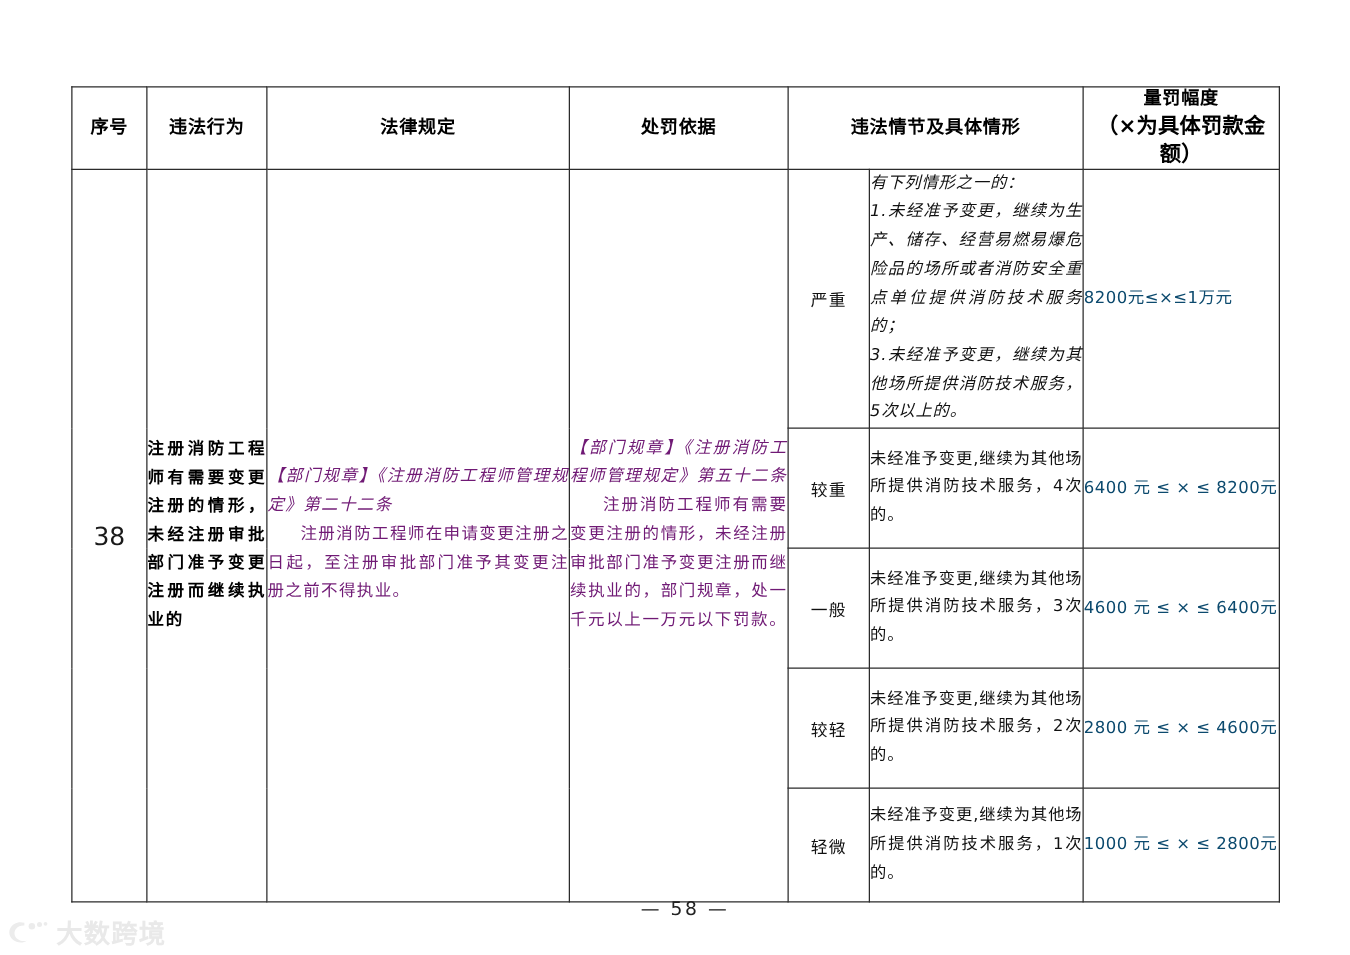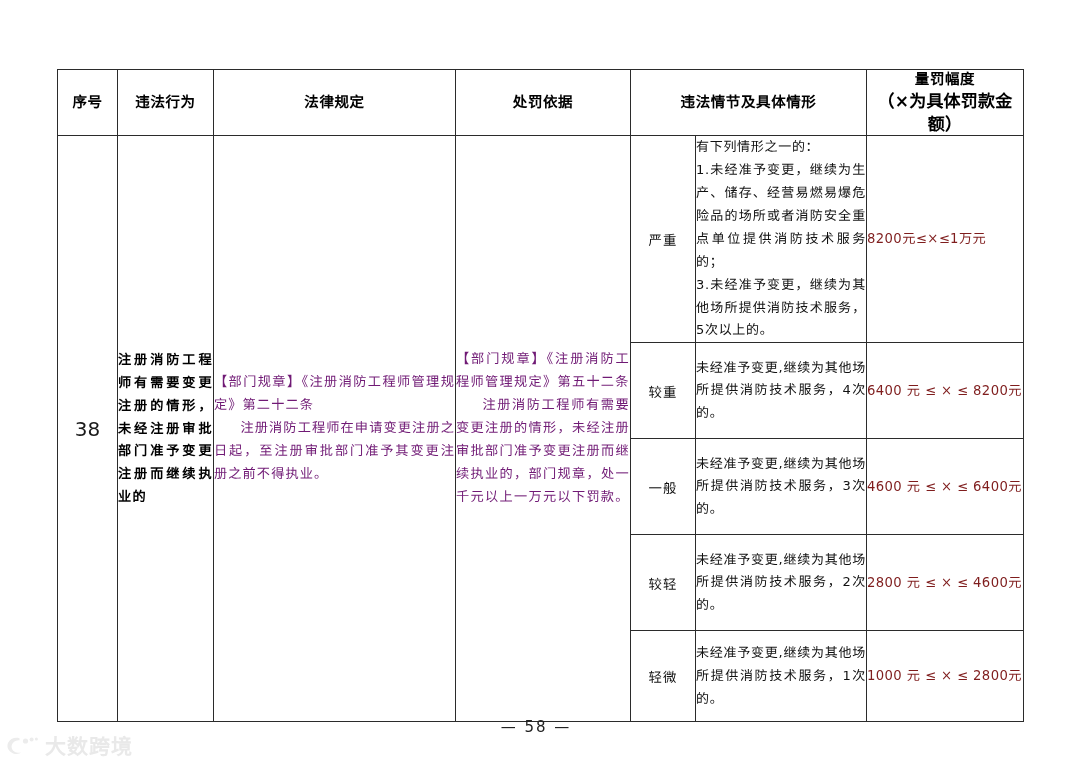--- a/index.html
+++ b/index.html
@@ -111,36 +111,36 @@
     text-align: justify;
     text-align-last: left;
     color: #111;
   }
   td.amount-cell {
     font-size: 13.2px;
     line-height: 1.7;
     letter-spacing: 0.4px;
     padding: 6px 7px;
     text-align: left;
-    color: #7f1d1d;
+    color: #0c4a6e;
   }
   .indent { text-indent: 2em; display: block; }
-  .para   { display: block; }
+  .para   { display: block; font-style: italic; }
 
   
   tr.r-severe  td { height: 199px; }
   tr.r-heavy   td { height: 95px; }
   tr.r-normal  td { height: 95px; }
   tr.r-light   td { height: 95px; }
   tr.r-minor   td { height: 90px; }
 
   
   .page-number {
     position: absolute;
-    left: 4px;
+    left: 16px;
     top: 718px;
     width: 1064px;
     text-align: center;
     font-size: 15px;
     color: #222;
     letter-spacing: 2px;
   }
 
   
   .watermark {

